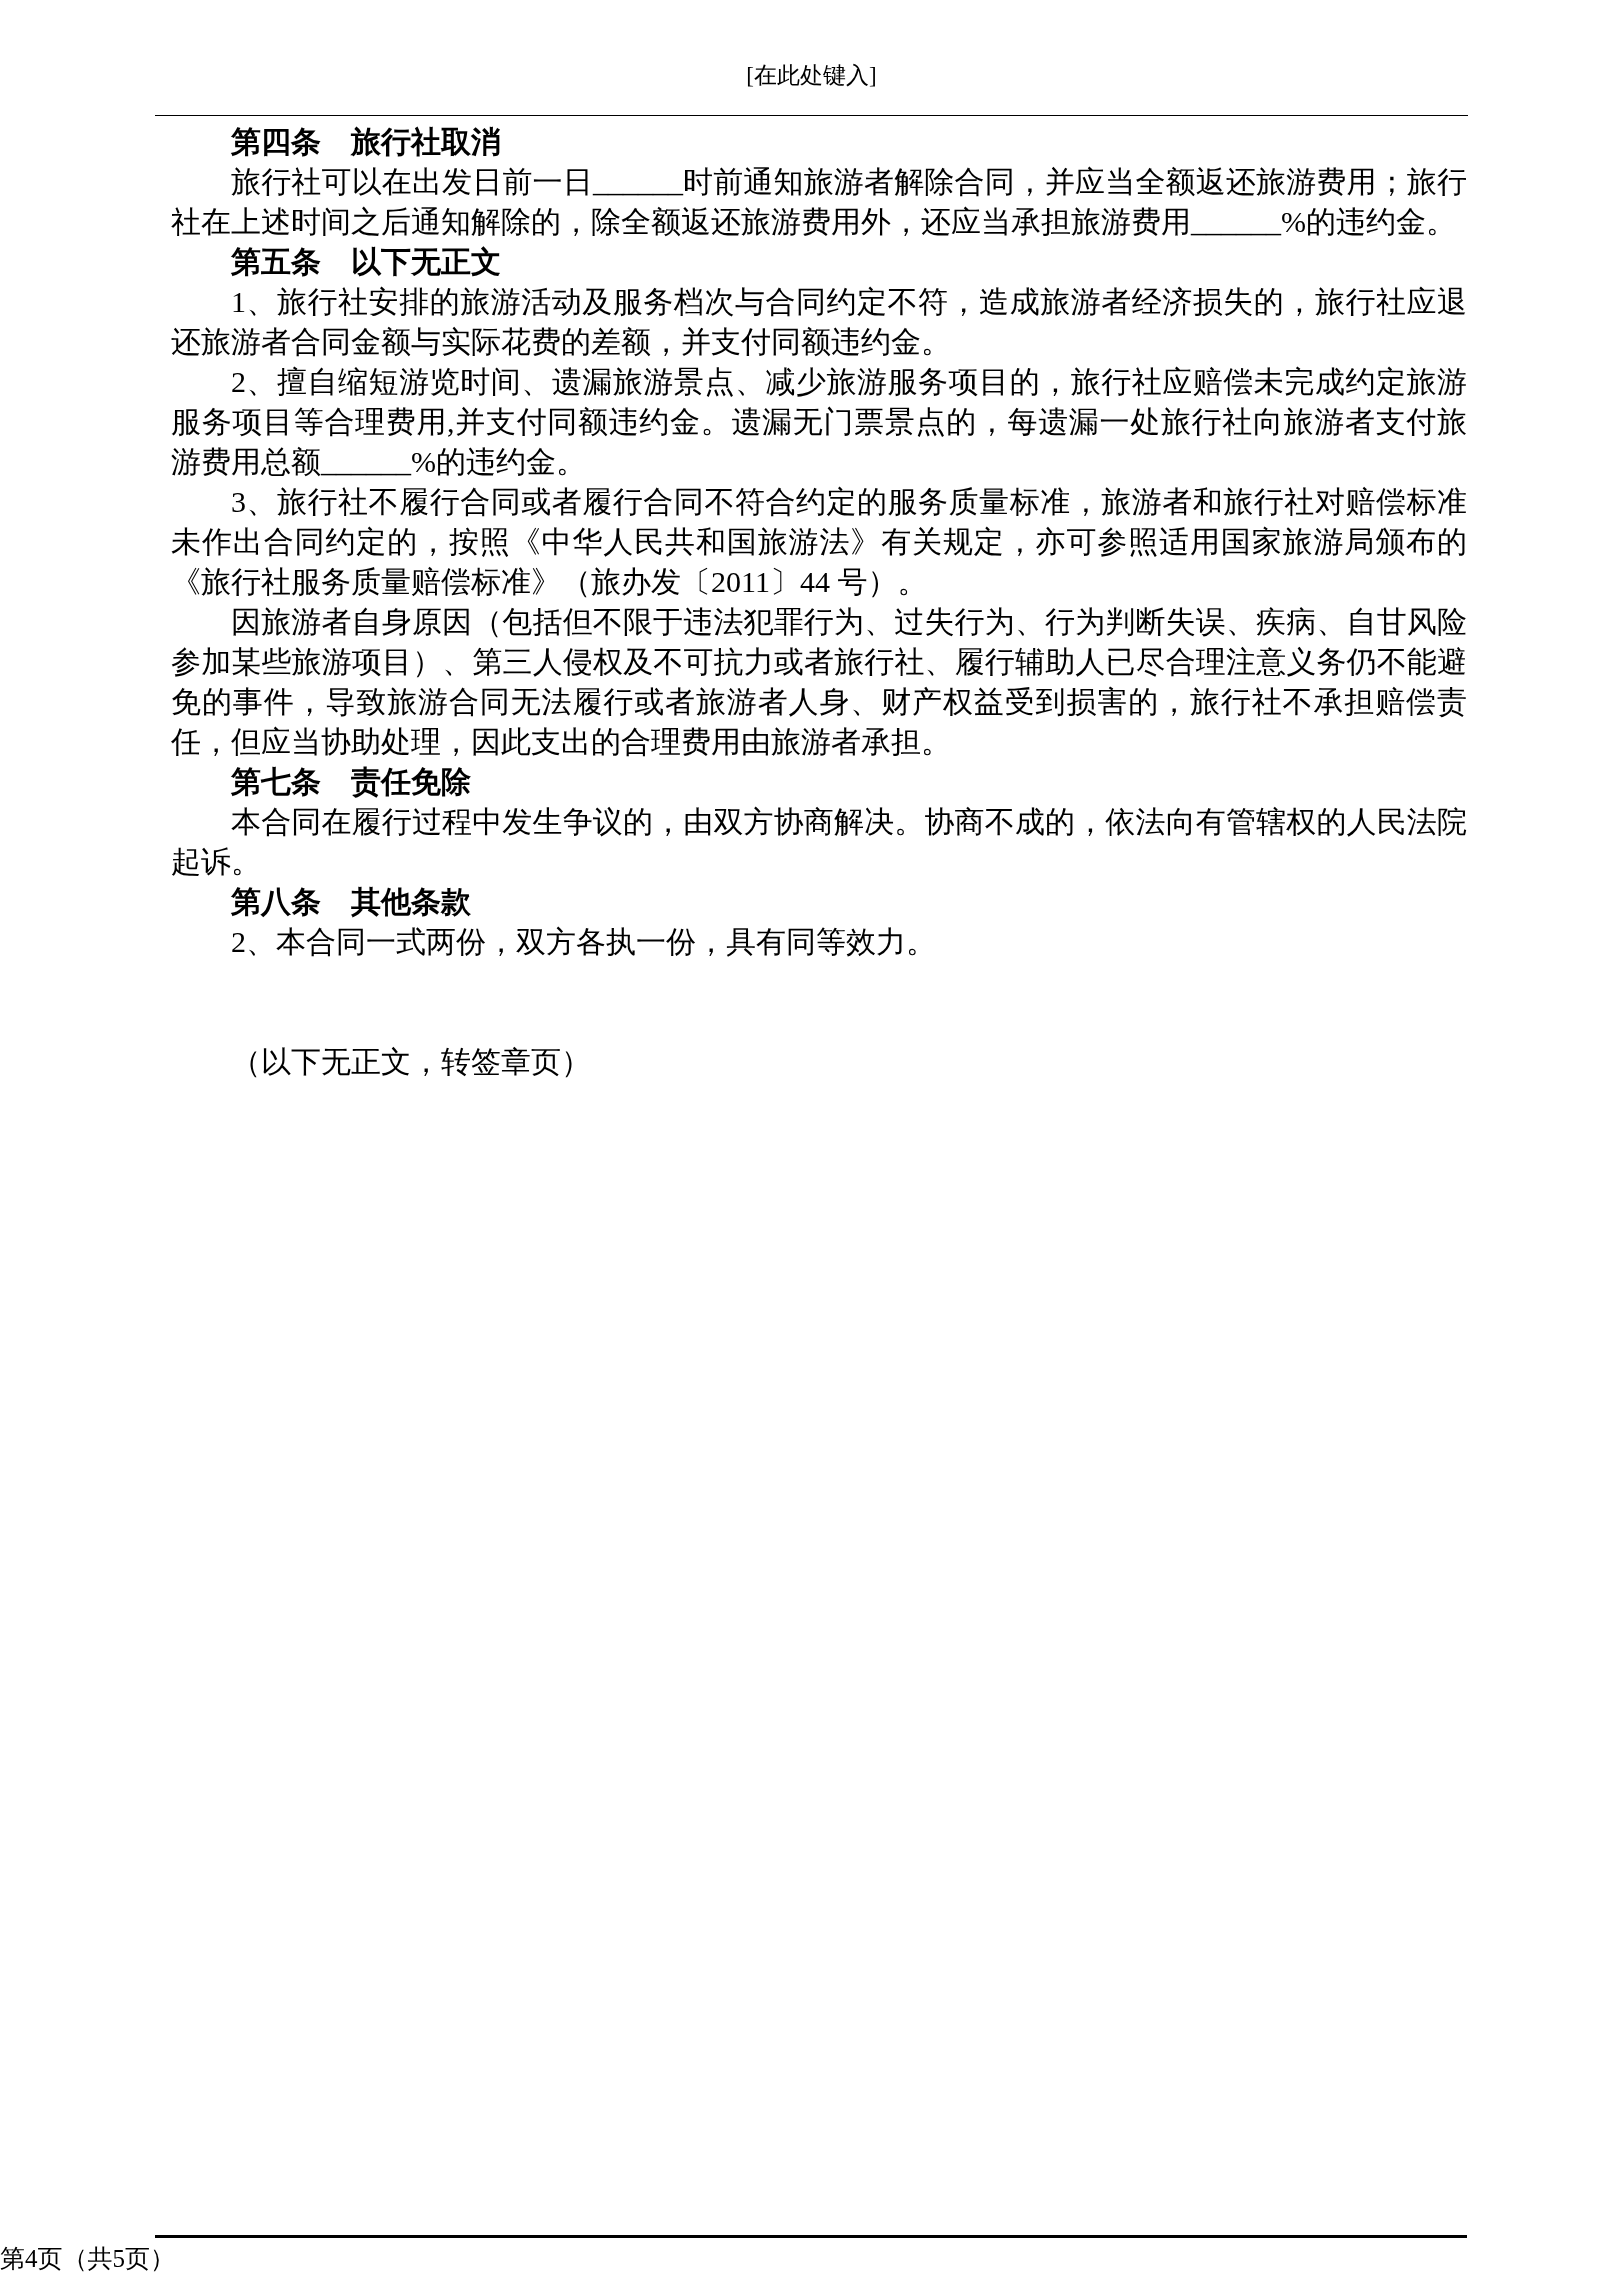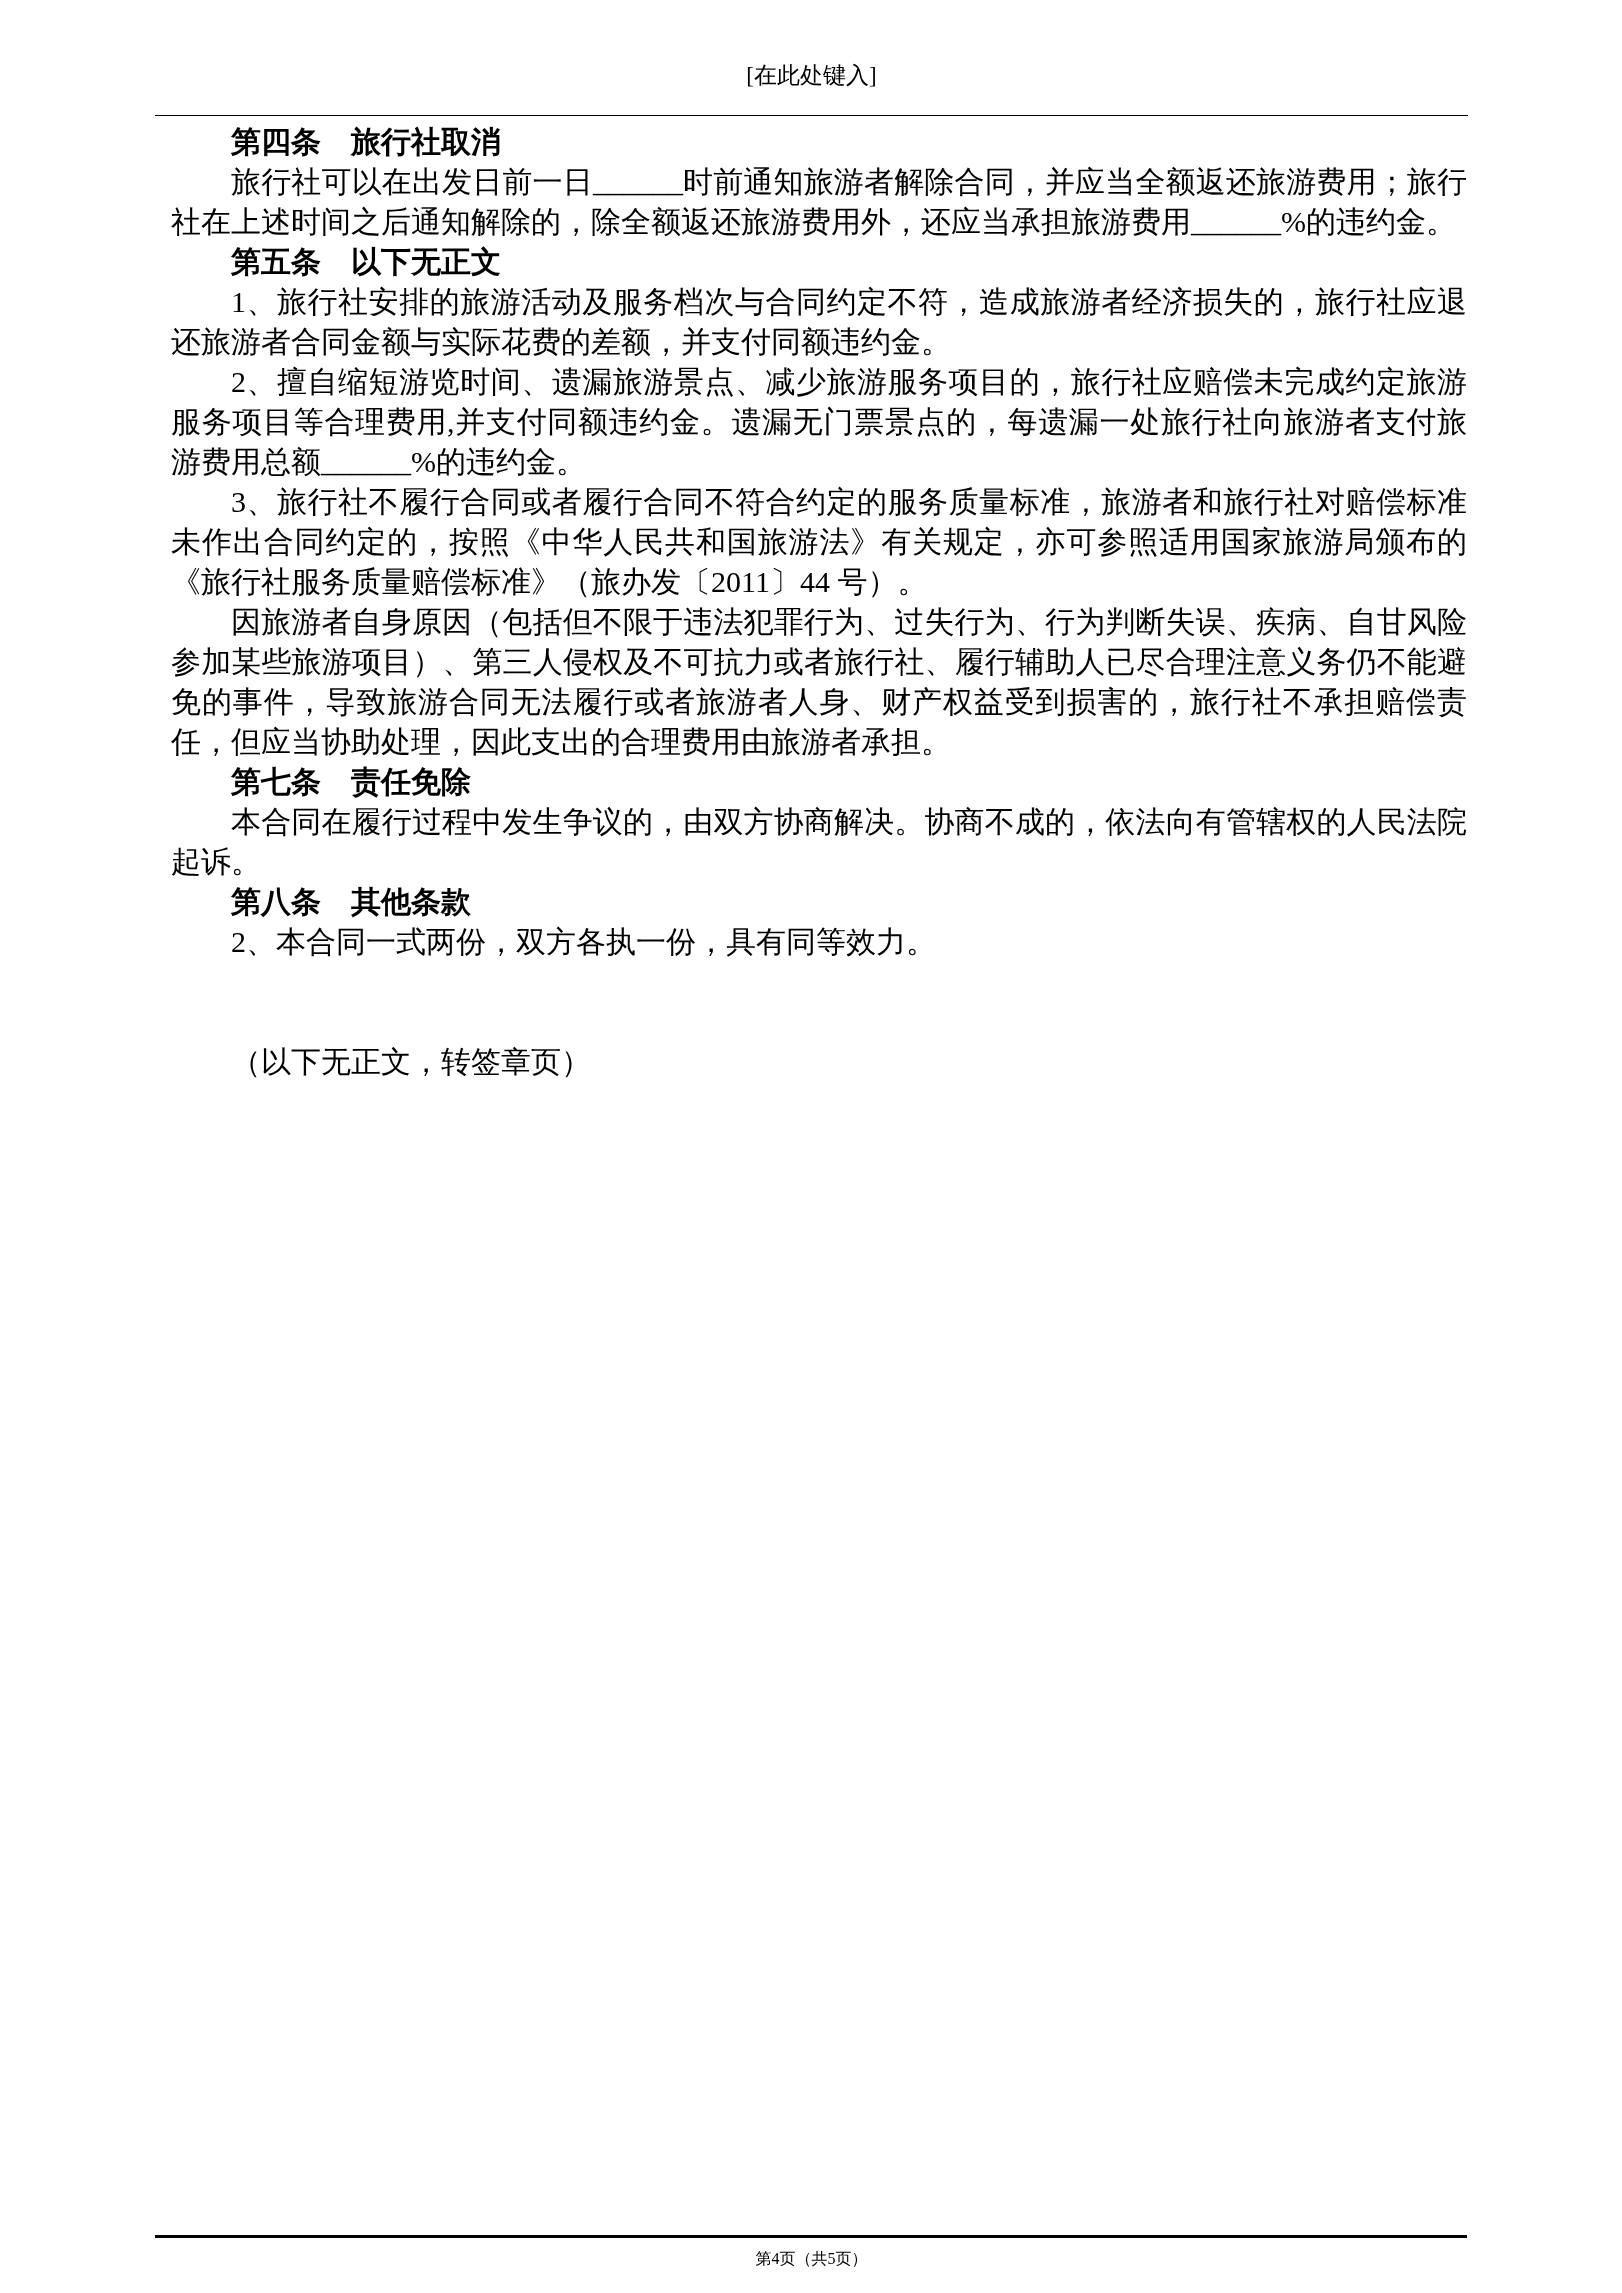--- a/index.html
+++ b/index.html
@@ -52,22 +52,22 @@
     left: 155px;
     right: 156px;
     bottom: 56px;
     border-top: 3.6px solid #000000;
   }
   .page-footer {
     position: absolute;
     left: 0;
     right: 0;
     bottom: 20px;
-    text-align: center;
-    font-size: 16px;
+    text-align: left;
+    font-size: 25px;
     line-height: 31px;
   }
 </style>
 </head>
 <body>
 
 <div class="page">
 
   <div class="page-header">
     <span>[在此处键入]</span>

